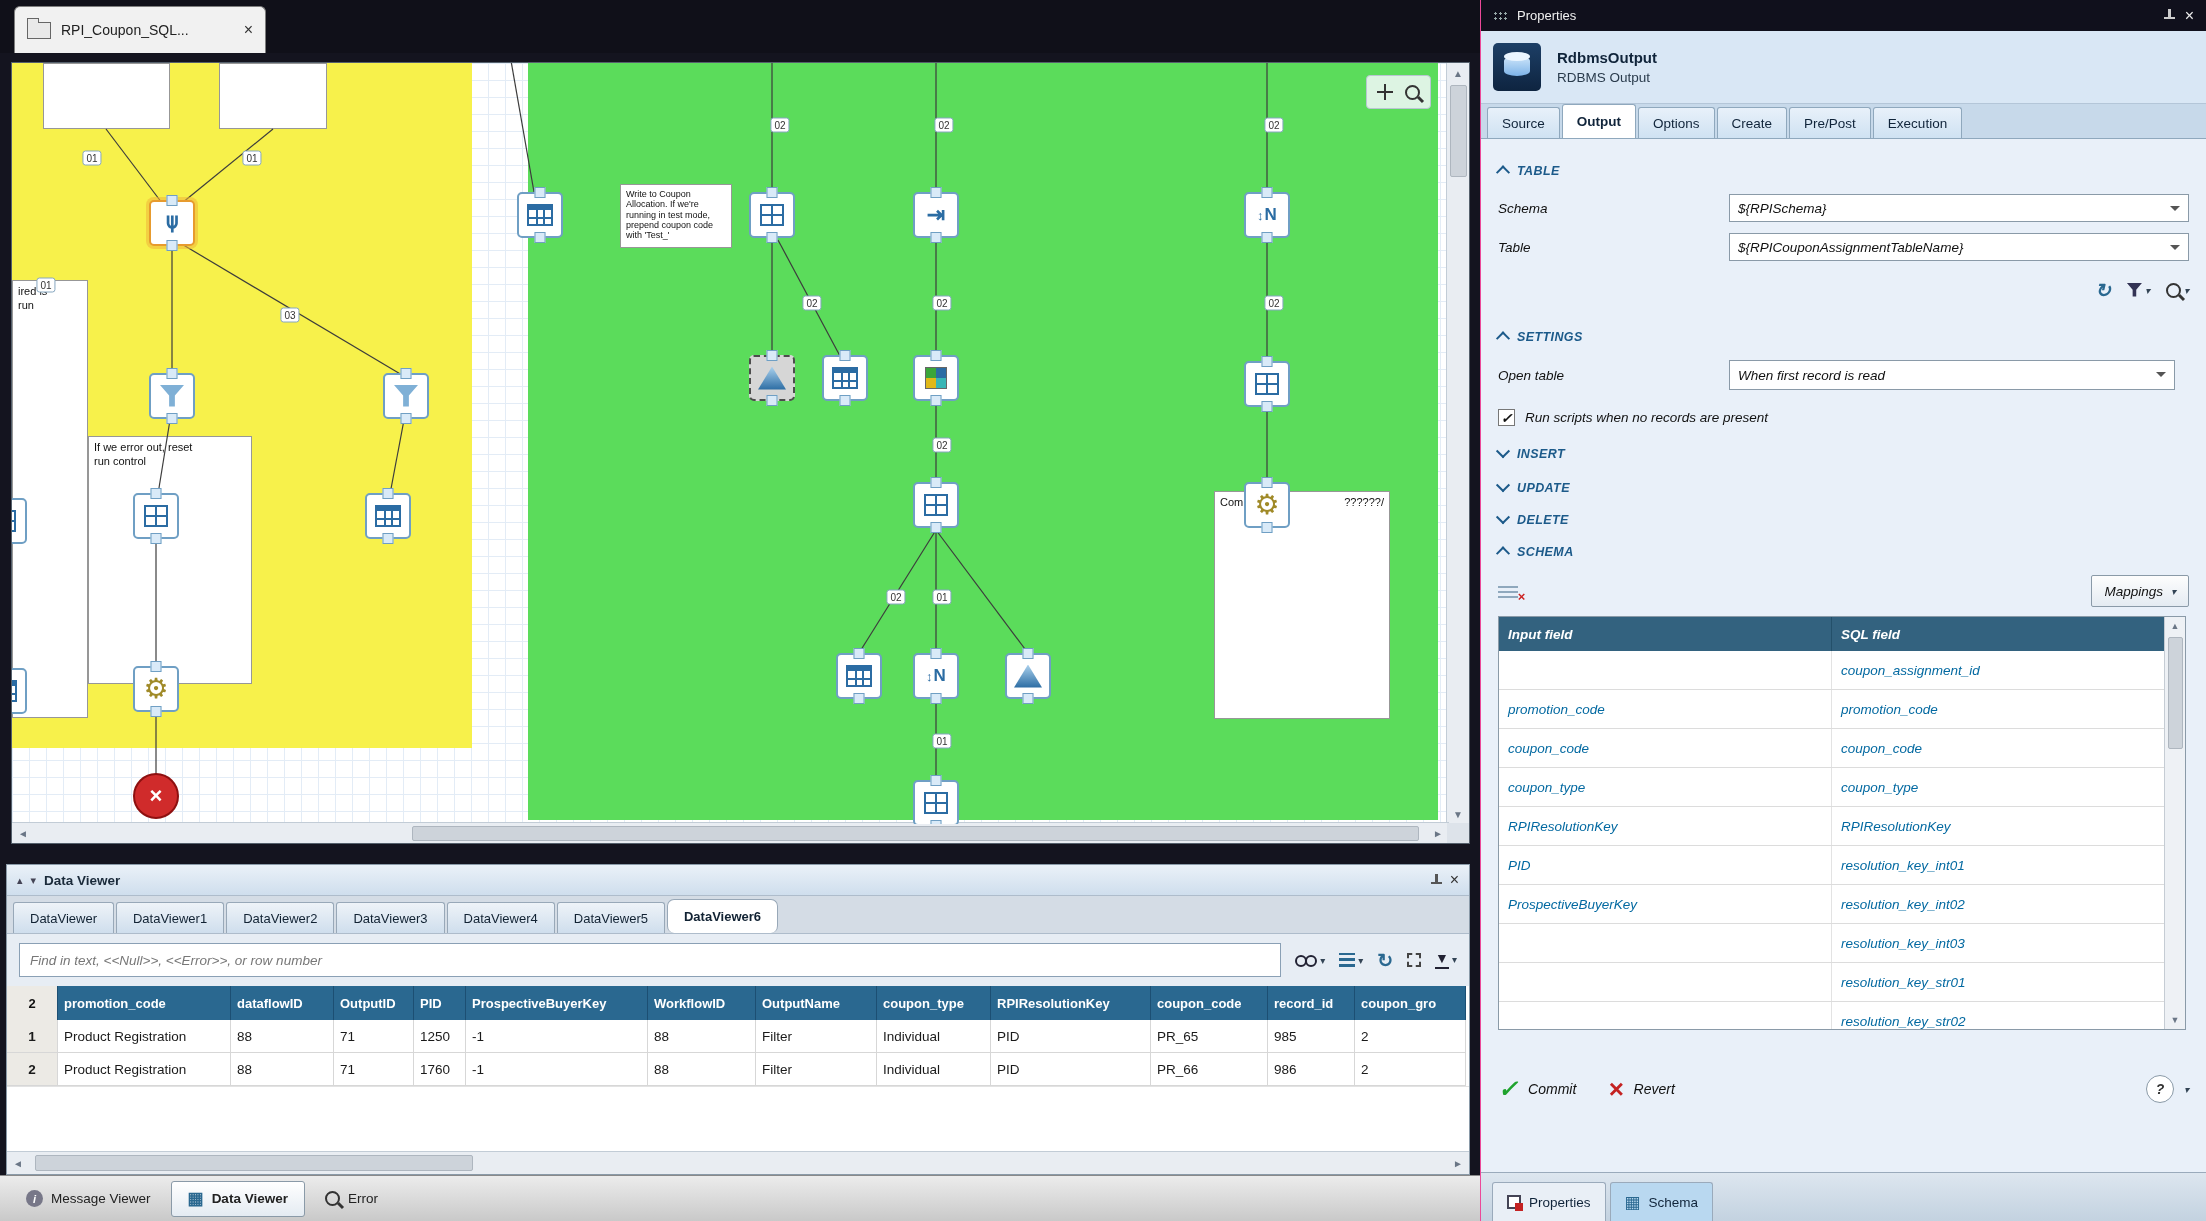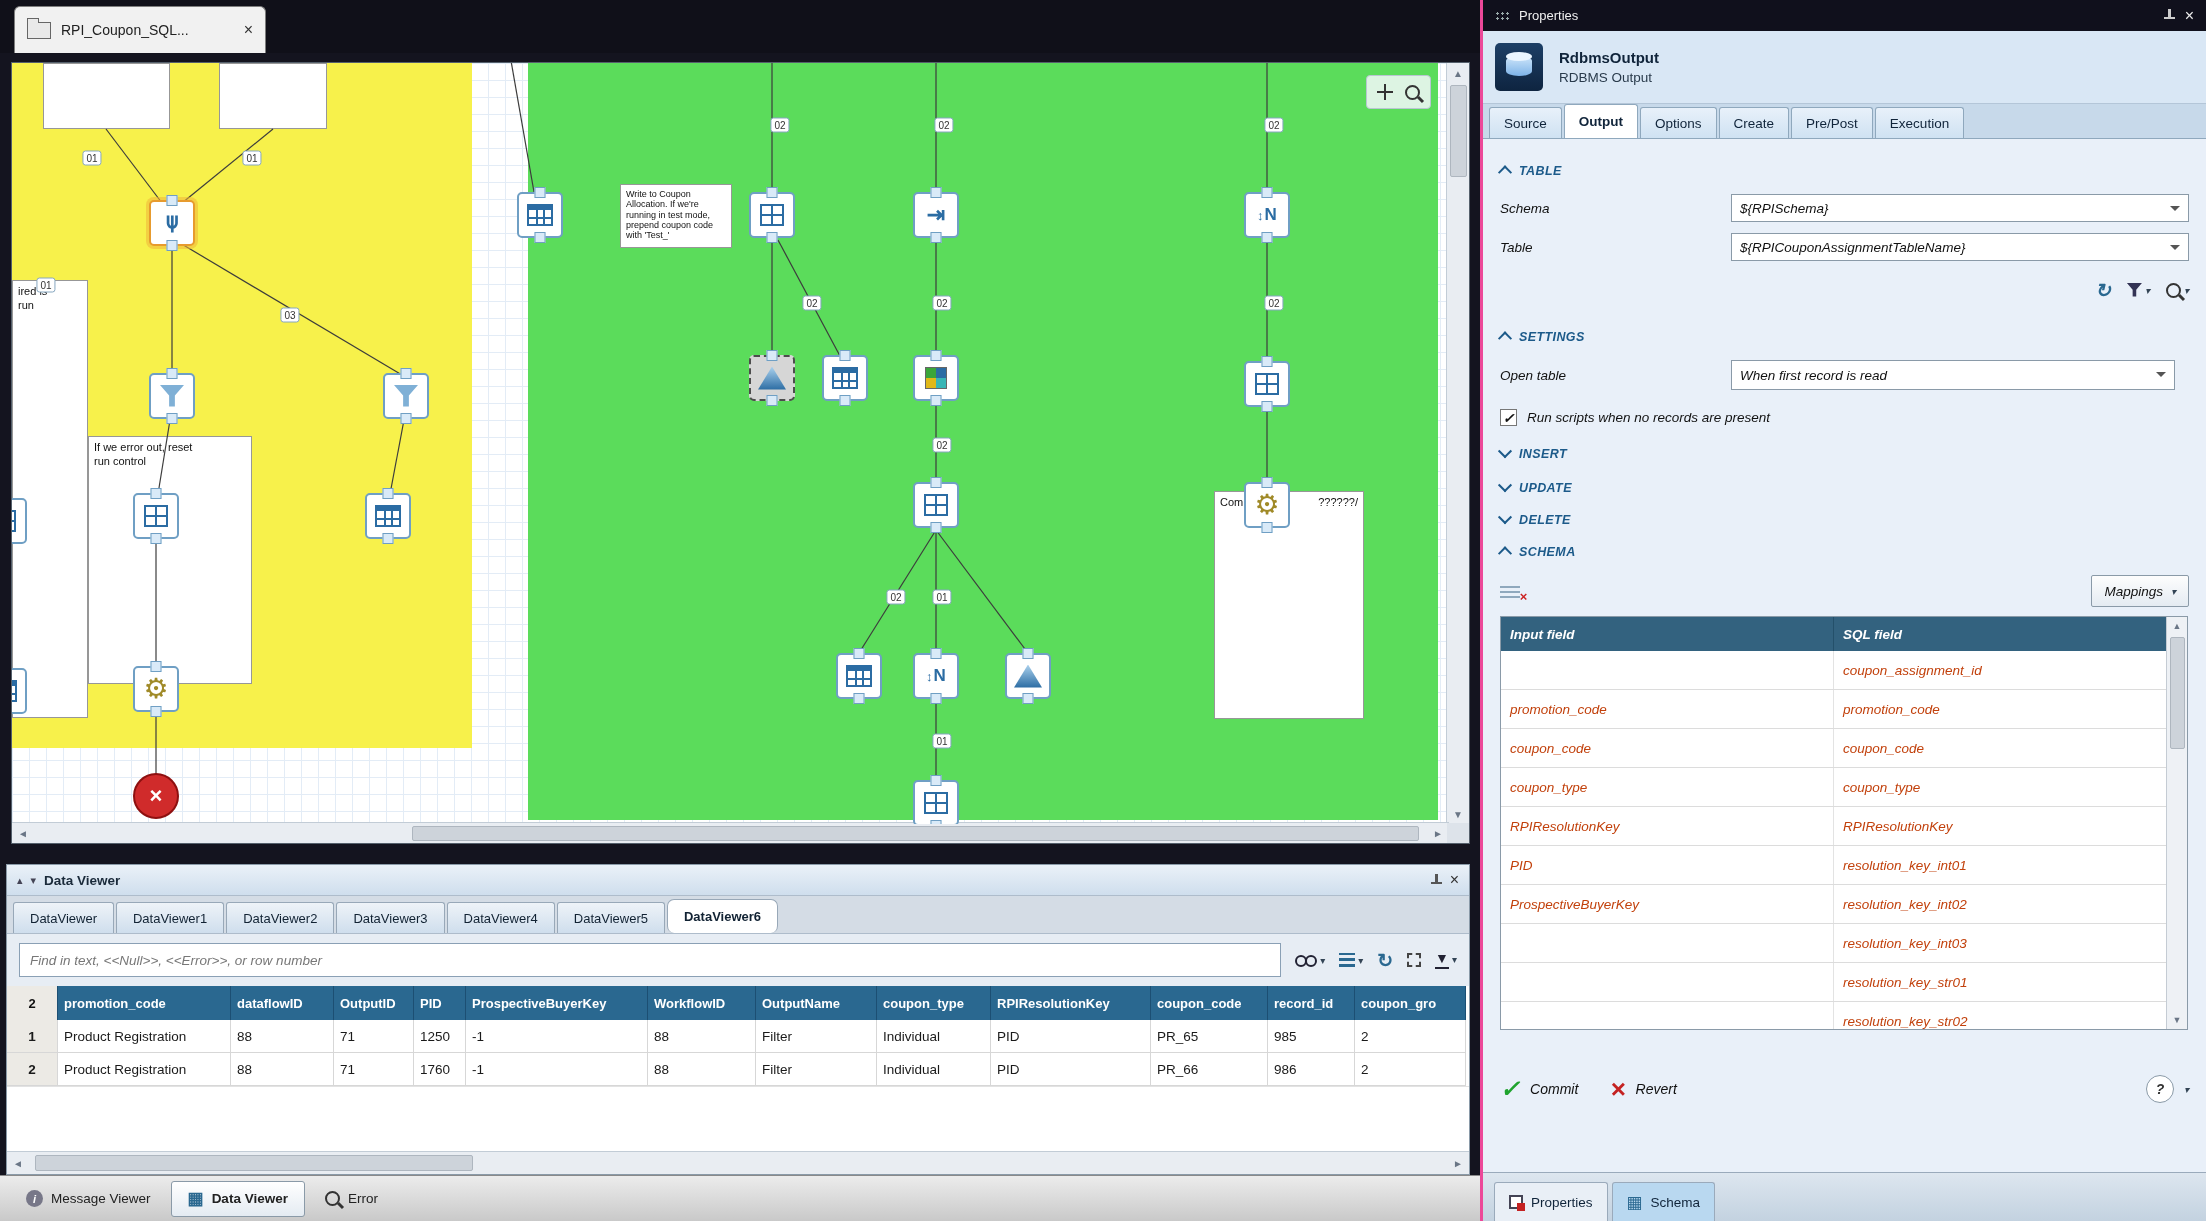--- a/index.html
+++ b/index.html
@@ -105,21 +105,21 @@
   #dv-fill{flex:1;background:#fff;border-top:1px solid #e2e2e2;}
   #dv-hsb{position:relative;height:22px;background:#e9edf2;border-top:1px solid #c2ccd6;}
   
   #status-bar{position:absolute;left:0;top:1175px;width:1480px;height:46px;background:linear-gradient(#ececec,#c9c9c9);
       display:flex;align-items:center;gap:4px;padding:0 10px;box-sizing:border-box;border-top:1px solid #8a8a8a;}
   .stab{height:34px;display:flex;align-items:center;gap:8px;padding:0 16px;font-size:13.5px;color:#222;border-radius:3px;}
   .stab.active{background:linear-gradient(#ffffff,#e4ebf2);border:1px solid #8a9aa8;font-weight:bold;}
   .ic-info{width:17px;height:17px;border-radius:50%;background:#7a8globalsa;background:#778;color:#fff;font-size:11px;font-style:italic;font-weight:bold;display:flex;align-items:center;justify-content:center;}
   .ic-grid{color:#2a6890;font-size:17px;line-height:1;}
   
-  #prop-panel{position:absolute;left:1480px;top:0;width:726px;height:1221px;background:#e9f0f9;box-sizing:border-box;border-left:3px solid #ec4899;}
+  #prop-panel{position:absolute;left:1480px;top:0;width:726px;height:1221px;background:#e9f0f9;box-sizing:border-box;border-left:1px solid #ec4899;}
   #prop-titlebar{height:31px;background:#10101c;display:flex;align-items:center;gap:10px;padding:0 12px;color:#f0f0f0;font-size:13px;}
   .grip{width:14px;height:10px;background:radial-gradient(#9aa 1.2px,transparent 1.4px) 0 0/5px 5px;}
   #prop-titlebar .ttl{flex:1;}
   #prop-titlebar .pin::before,#prop-titlebar .pin::after{background:#ccc;}
   #prop-titlebar .xbtn{color:#eee;}
   #prop-header{height:72px;background:#d9e7f5;display:flex;align-items:center;gap:16px;padding:0 12px;border-bottom:1px solid #b4c6d8;}
   .dbicon{width:48px;height:48px;background:linear-gradient(#1d3f66,#0e2440);border-radius:5px;position:relative;}
   .cyl{position:absolute;left:11px;top:13px;width:26px;height:20px;background:linear-gradient(#cfe6fa,#7db3e8);border-radius:13px/5px;}
   .cyl::before{content:"";position:absolute;left:0;top:-4px;width:26px;height:9px;background:#eaf5ff;border-radius:50%;}
   #prop-header .nm{font-weight:bold;font-size:15px;color:#10243a;}
@@ -144,21 +144,21 @@
   .cbl{font-size:13.5px;margin-left:10px;color:#111;}
   .mapbtn{height:30px;background:linear-gradient(#fdfdfd,#e4ebf2);border:1px solid #8a9aa8;display:flex;align-items:center;
       gap:8px;padding:0 12px;font-size:13.5px;color:#111;border-radius:2px;}
   .ic-mapdel{position:relative;width:20px;height:14px;background:repeating-linear-gradient(0deg,#8fa8bd 0 2px,transparent 2px 5px);}
   .ic-mapdel::after{content:"×";position:absolute;right:-7px;bottom:-6px;color:#c22;font-weight:bold;font-size:13px;}
   #maptable{position:relative;width:688px;height:414px;border:1px solid #8a9aa8;background:#fff;box-sizing:border-box;overflow:hidden;}
   .map-head{display:flex;height:34px;}
   .mh{width:333px;background:#33627f;color:#fff;font-size:13.5px;font-weight:bold;display:flex;align-items:center;
       padding:0 9px;box-sizing:border-box;border-right:1px solid #24506a;}
   .mrow{display:flex;height:38px;border-bottom:1px solid #dcdcdc;}
-  .mcell{width:333px;display:flex;align-items:center;padding:6px 9px;box-sizing:border-box;font-size:13.5px;color:#c2410c;
+  .mcell{width:333px;display:flex;align-items:center;padding:6px 9px;box-sizing:border-box;font-size:13.5px;color:#0369a1;
       border-right:1px solid #e3e3e3;white-space:nowrap;overflow:hidden;}
   #map-scroll{position:absolute;right:0;top:0;bottom:0;width:20px;background:#eef1f5;border-left:1px solid #c5ccd4;}
   #commit-row{display:flex;align-items:center;gap:10px;height:40px;}
   .ck{color:#1fa32e;font-size:24px;font-weight:bold;line-height:1;}
   .rx{color:#c42222;font-size:26px;font-weight:bold;line-height:1;}
   .actlbl{font-size:14px;color:#111;margin-right:22px;}
   .helpbtn{width:26px;height:26px;border:1px solid #8a9aa8;border-radius:50%;background:#fff;display:flex;align-items:center;justify-content:center;font-size:14px;font-weight:bold;color:#333;}
   #prop-bottombar{position:absolute;left:0;bottom:0;width:100%;height:49px;background:linear-gradient(#dde6ef,#c3d2e0);
       border-top:1px solid #9aaabb;display:flex;align-items:flex-end;padding:0 11px;gap:4px;box-sizing:border-box;}
   .btab{height:38px;display:flex;align-items:center;gap:8px;padding:0 14px;font-size:13.5px;color:#10243a;
@@ -212,21 +212,21 @@
         <span class="panic"></span>
         <span class="mag"></span>
       </div>
     <div class="note" style="left: 31px; top: 0px; width: 127px; height: 66px;"></div>
         <div class="note" style="left: 207px; top: 0px; width: 108px; height: 66px;"></div>
         <div class="note" style="left: 0px; top: 217px; width: 76px; height: 438px;"><span>ired is
 run</span></div>
         <div class="note" style="left: 76px; top: 373px; width: 164px; height: 248px;"><span>If we error out, reset
 run control</span></div>
         <div class="note small" style="left: 608px; top: 121px; width: 112px; height: 64px;"><span>Write to Coupon Allocation. If we're running in test mode, prepend coupon code with 'Test_'</span></div>
-        <div class="note" style="left: 1202px; top: 428px; width: 150px; height: 228px;"><span>Com</span><span class="nt2">??????/</span></div>
+        <div class="note" style="left: 1202px; top: 428px; width: 176px; height: 228px;"><span>Com</span><span class="nt2">??????/</span></div>
         <div class="chip" style="left: 80px; top: 95px;">01</div>
         <div class="chip" style="left: 240px; top: 95px;">01</div>
         <div class="chip" style="left: 34px; top: 222px;">01</div>
         <div class="chip" style="left: 278px; top: 252px;">03</div>
         <div class="chip" style="left: 768px; top: 62px;">02</div>
         <div class="chip" style="left: 932px; top: 62px;">02</div>
         <div class="chip" style="left: 1262px; top: 62px;">02</div>
         <div class="chip" style="left: 800px; top: 240px;">02</div>
         <div class="chip" style="left: 930px; top: 240px;">02</div>
         <div class="chip" style="left: 1262px; top: 240px;">02</div>

